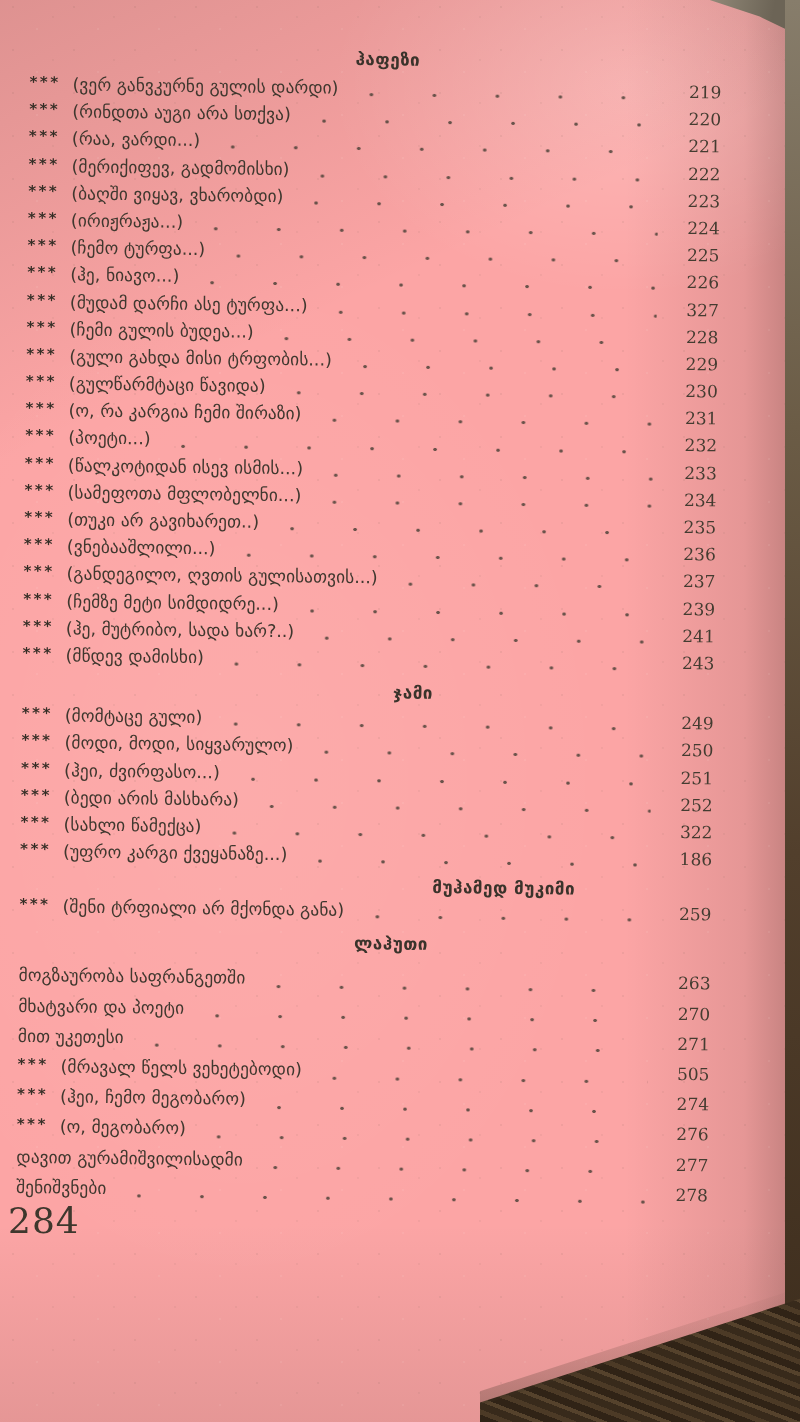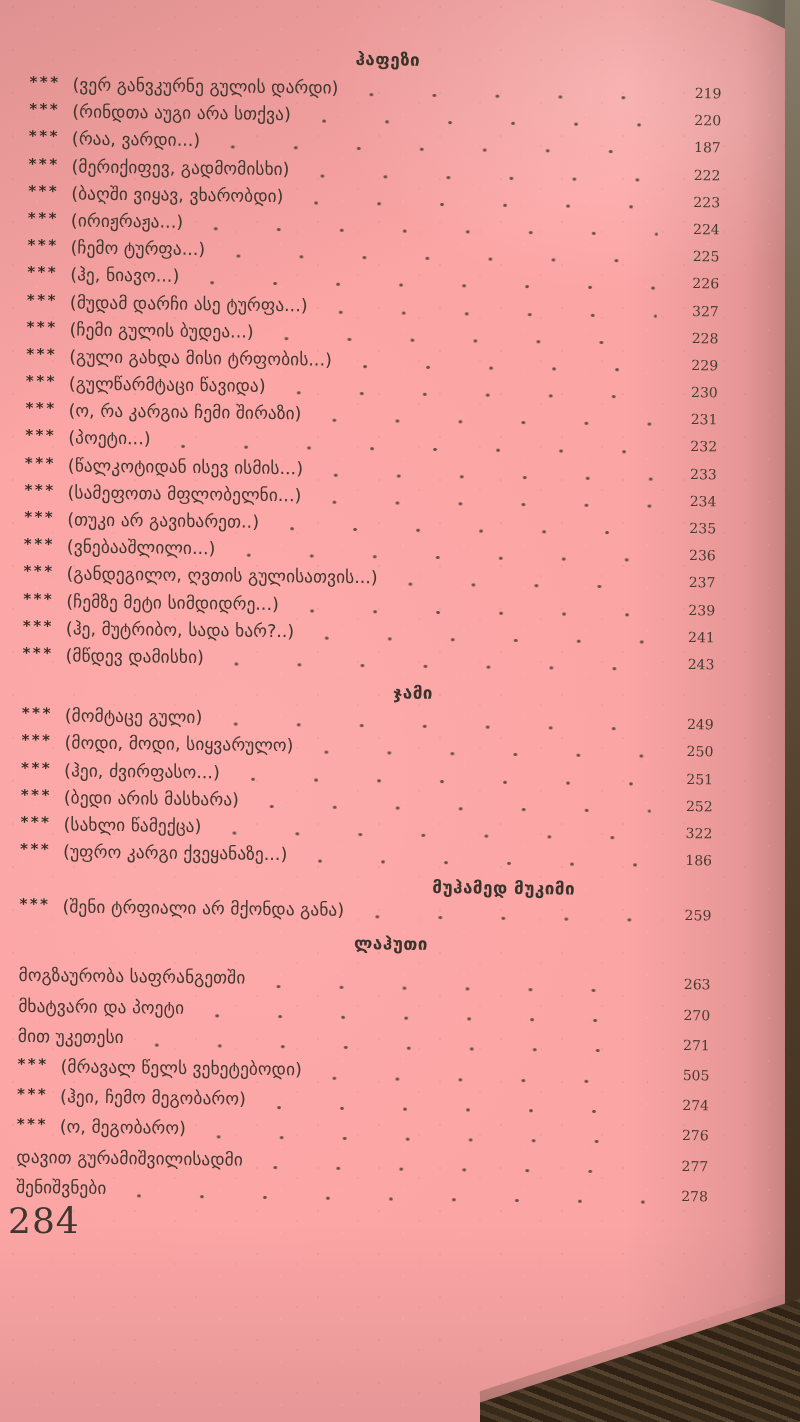--- a/index.html
+++ b/index.html
@@ -65,21 +65,21 @@
     margin-right:12px;position:relative;top:-3px;color:#352e26;
   }
   .title{flex:0 0 auto;}
   .leader{
     flex:1 1 auto;min-width:18px;align-self:center;height:7px;
     margin:6px 14px 0 30px;opacity:.8;
     background-image:radial-gradient(circle at 3px 3.5px,#453d33 1.45px,rgba(0,0,0,0) 2px);
     background-size:63px 7px;background-repeat:repeat-x;
   }
   .page{
-    font-family:"DejaVu Serif",serif;font-size:14px;
+    font-family:"DejaVu Serif",serif;font-size:17px;
     flex:0 0 48px;text-align:right;color:#443c31;
   }
   .section:nth-of-type(1) .section-heading{transform:translateX(12px);}
   .section:nth-of-type(2) .section-heading{transform:translateX(45px);margin-top:5px;margin-bottom:6px;}
   .section:nth-of-type(3) .section-heading{transform:translateX(138px);margin-top:3px;margin-bottom:3px;}
   .section:nth-of-type(4) .section-heading{transform:translateX(26px);margin-top:5px;margin-bottom:15px;}
   .section:nth-of-type(4) .row{height:30.2px;}
   .folio{
     position:absolute;left:8px;top:1200px;
     font-family:"DejaVu Serif",serif;font-size:36px;color:#3e372d;
@@ -109,21 +109,21 @@
         <div class="row">
           <span class="marker">***</span>
           <span class="title">(რინდთა აუგი არა სთქვა)</span>
           <span class="leader"></span>
           <span class="page">220</span>
         </div>
         <div class="row">
           <span class="marker">***</span>
           <span class="title">(რაა, ვარდი...)</span>
           <span class="leader"></span>
-          <span class="page">187</span>
+          <span class="page">221</span>
         </div>
         <div class="row">
           <span class="marker">***</span>
           <span class="title">(მერიქიფევ, გადმომისხი)</span>
           <span class="leader"></span>
           <span class="page">222</span>
         </div>
         <div class="row">
           <span class="marker">***</span>
           <span class="title">(ბაღში ვიყავ, ვხარობდი)</span>

